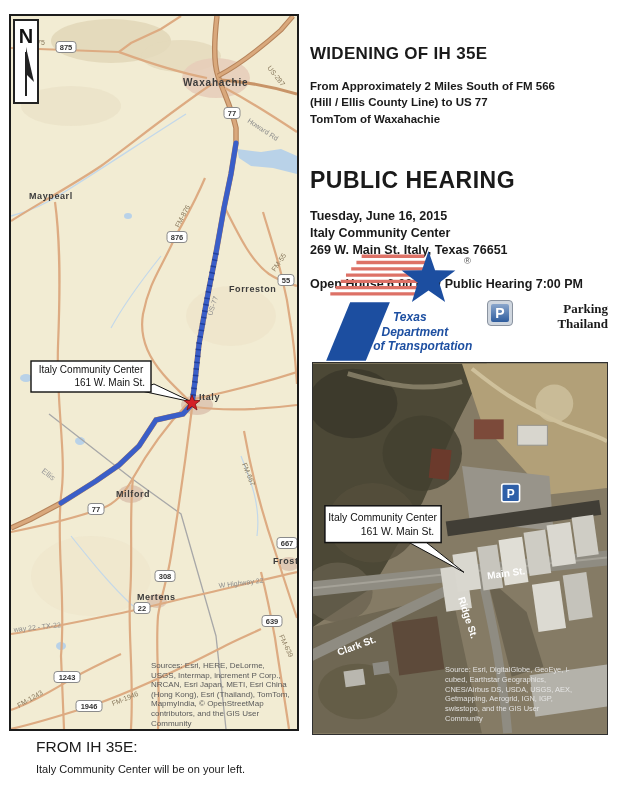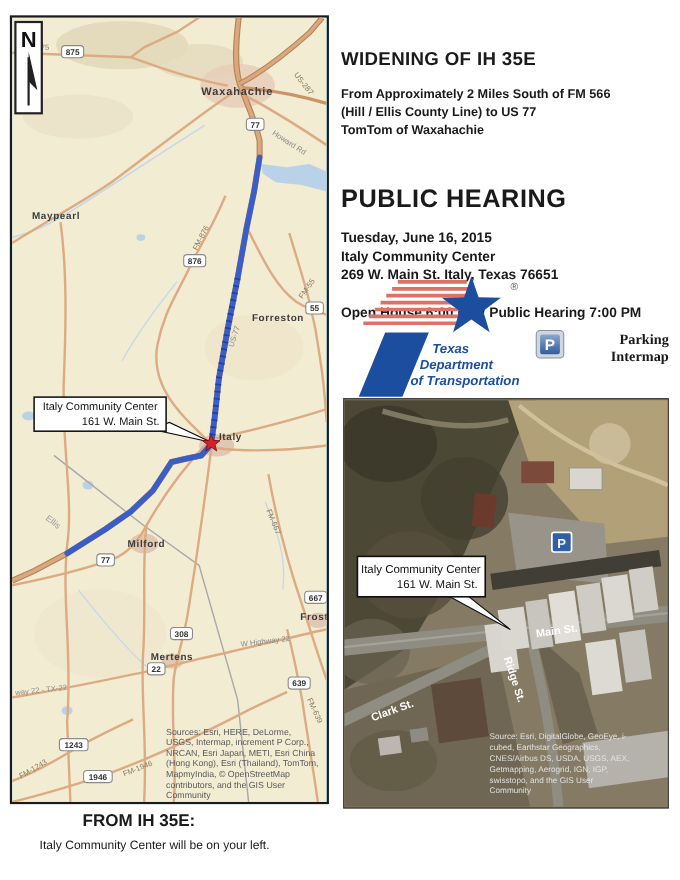--- a/index.html
+++ b/index.html
@@ -26,21 +26,21 @@
           background:#cfd6df;border:1px solid #8a93a0;box-sizing:border-box;padding:3px;}
   .p-icon-inner{width:100%;height:100%;border-radius:2px;
           background:linear-gradient(180deg,#8aa6cc,#2f5d9e);
           color:#fff;font-weight:bold;font-size:14px;line-height:18px;text-align:center;}
   .parking-title{position:absolute;left:522px;top:301px;width:86px;text-align:right;
           font-size:13px;font-weight:bold;line-height:1.18;font-family:Liberation Serif, serif;}
   .parking-note{position:absolute;left:512px;top:333px;width:98px;text-align:center;
           font-size:10px;line-height:1.2;margin-top:48px;}
 
   
-  .dir-head{position:absolute;left:36px;top:738px;font-size:15.5px;font-weight:bold;margin-left:39px;}
+  .dir-head{position:absolute;left:36px;top:738px;font-size:15.5px;font-weight:normal;}
   .dir-body{position:absolute;left:36px;top:761px;width:565px;font-size:11px;line-height:1.5;}
 
   
   text{font-family:"Liberation Sans",sans-serif;}
   .town{font-size:9px;font-weight:bold;fill:#3c3c3c;letter-spacing:.6px;}
   .town-lg{font-size:10px;font-weight:bold;fill:#3c3c3c;letter-spacing:.8px;}
   .rdlbl{font-size:7px;fill:#8a7a5e;}
   .rdlbl2{font-size:7px;fill:#8a8a8a;}
   .shield-txt{font-size:7.5px;font-weight:bold;fill:#333;text-anchor:middle;}
   .src{font-size:8px;fill:#5a5a5a;}
@@ -83,21 +83,21 @@
     <text x="55" y="82" font-size="11.5">Department</text>
     <text x="47" y="96" font-size="11.5">of Transportation</text>
   </g>
 </svg>
 
 <div class="p-icon">
   <div class="p-icon-inner">P</div>
 </div>
 <div class="parking-title">
   <div>Parking</div>
-  <div>Intermap</div>
+  <div>Thailand</div>
 </div>
 <div class="parking-note">
   <div>On-street parking</div>
   <div>is also increment</div>
 </div>
 
 <div class="map-frame">
 <svg width="286" height="713" viewBox="0 0 286 713">
   <rect x="0" y="0" width="286" height="713" fill="#f2ecd3"></rect>
 

